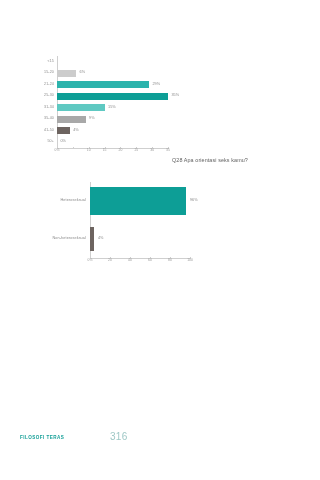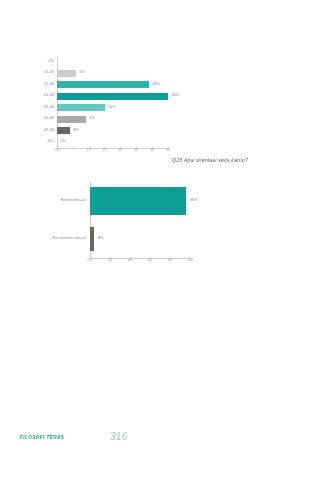--- a/index.html
+++ b/index.html
@@ -12,21 +12,20 @@
     background: #ffffff;
     font-family: "Liberation Sans", sans-serif;
     position: relative;
     overflow: hidden;
     -webkit-font-smoothing: antialiased;
   }
 
   .page {
     position: absolute;
     inset: 0;
-    font-style: italic;
   }
 
   
   .chart1 {
     position: absolute;
     left: 28px;
     top: 56px;
     width: 140px;
     height: 98px;
   }

